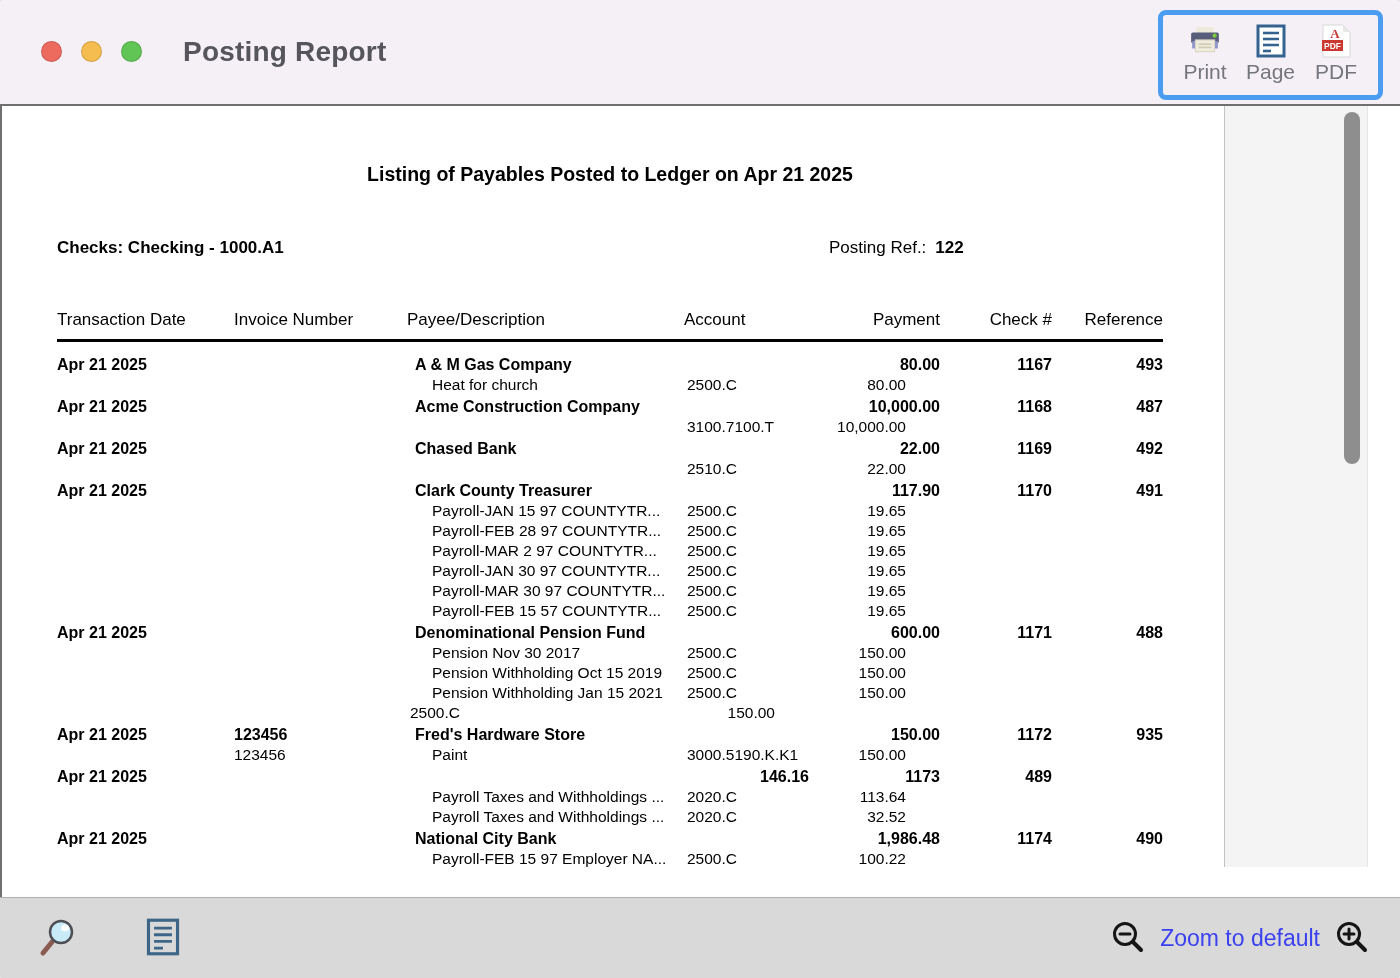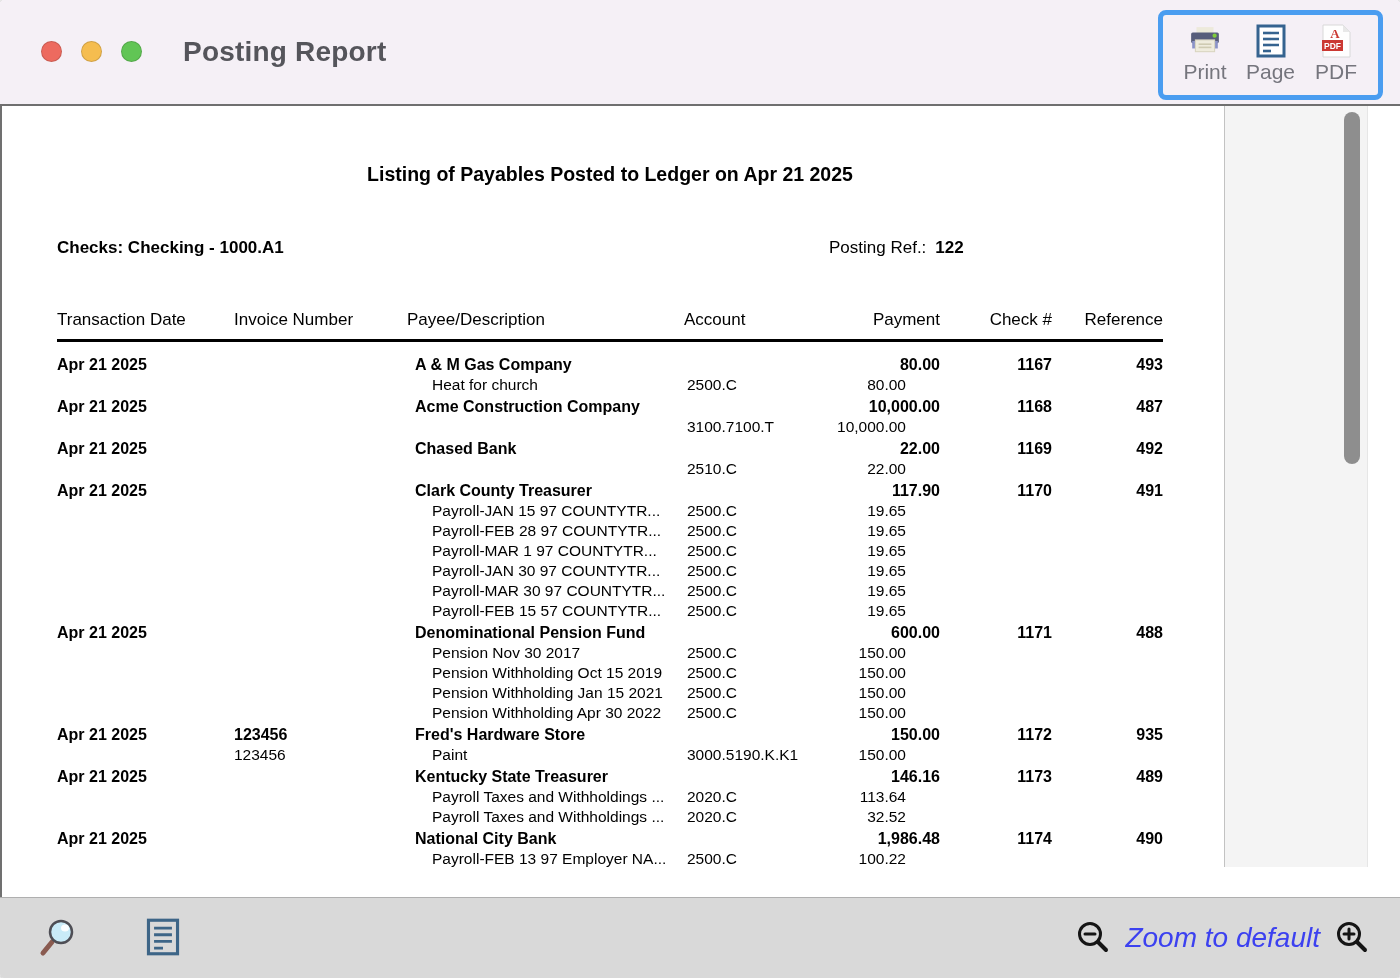--- a/index.html
+++ b/index.html
@@ -52,21 +52,21 @@
   .c.desc { padding-left:25px; }
   .c.acct { padding-left:3px; }
   .c.amt { text-align:right; padding-right:34px; }
   .h-payee { padding-left:0; }
   
   .footer { height:81px; background:#D9D9D9; border-top:1px solid #AFAFAF;
     display:flex; align-items:center; padding:0 30px 0 38px; }
   .fbtn { display:flex; align-items:center; justify-content:center; cursor:default; background:none; border:none; }
   .fbtn + .fbtn { margin-left:66px; }
   .fspacer { flex:1; }
-  .zoomlbl { font-size:28px; color:#3C41F0; margin:0 14px; cursor:default;font-style:italic; }
+  .zoomlbl { font-size:23px; color:#3C41F0; margin:0 14px; cursor:default; }
 </style>
 </head>
 <body>
 
 <div class="window">
 
   <div class="titlebar">
     <div class="traffic">
       <span class="tl red"></span>
       <span class="tl yellow"></span>
@@ -213,21 +213,21 @@
               <span class="c"></span>
               <span class="c desc">Payroll-FEB 28 97 COUNTYTR...</span>
               <span class="c acct">2500.C</span>
               <span class="c amt">19.65</span>
               <span class="c"></span>
               <span class="c"></span>
             </div>
             <div class="trow detail">
               <span class="c"></span>
               <span class="c"></span>
-              <span class="c desc">Payroll-MAR 1 97 COUNTYTR...</span>
+              <span class="c desc">Payroll-MAR 2 97 COUNTYTR...</span>
               <span class="c acct">2500.C</span>
               <span class="c amt">19.65</span>
               <span class="c"></span>
               <span class="c"></span>
             </div>
             <div class="trow detail">
               <span class="c"></span>
               <span class="c"></span>
               <span class="c desc">Payroll-JAN 30 97 COUNTYTR...</span>
               <span class="c acct">2500.C</span>
@@ -285,21 +285,20 @@
               <span class="c"></span>
               <span class="c desc">Pension Withholding Jan 15 2021</span>
               <span class="c acct">2500.C</span>
               <span class="c amt">150.00</span>
               <span class="c"></span>
               <span class="c"></span>
             </div>
             <div class="trow detail">
               <span class="c"></span>
               <span class="c"></span>
-              <span class="c desc">Pension Withholding Apr 30 2022</span>
               <span class="c acct">2500.C</span>
               <span class="c amt">150.00</span>
               <span class="c"></span>
               <span class="c"></span>
             </div>
             <div class="trow main">
               <span class="c">Apr 21 2025</span>
               <span class="c">123456</span>
               <span class="c payee">Fred's Hardware Store</span>
               <span class="c acct"></span>
@@ -312,21 +311,20 @@
               <span class="c">123456</span>
               <span class="c desc">Paint</span>
               <span class="c acct">3000.5190.K.K1</span>
               <span class="c amt">150.00</span>
               <span class="c"></span>
               <span class="c"></span>
             </div>
             <div class="trow main">
               <span class="c">Apr 21 2025</span>
               <span class="c"></span>
-              <span class="c payee">Kentucky State Treasurer</span>
               <span class="c acct"></span>
               <span class="c r">146.16</span>
               <span class="c r">1173</span>
               <span class="c r">489</span>
             </div>
             <div class="trow detail">
               <span class="c"></span>
               <span class="c"></span>
               <span class="c desc">Payroll Taxes and Withholdings ...</span>
               <span class="c acct">2020.C</span>
@@ -348,21 +346,21 @@
               <span class="c"></span>
               <span class="c payee">National City Bank</span>
               <span class="c acct"></span>
               <span class="c r">1,986.48</span>
               <span class="c r">1174</span>
               <span class="c r">490</span>
             </div>
             <div class="trow detail">
               <span class="c"></span>
               <span class="c"></span>
-              <span class="c desc">Payroll-FEB 13 97 Employer NA...</span>
+              <span class="c desc">Payroll-FEB 15 97 Employer NA...</span>
               <span class="c acct">2500.C</span>
               <span class="c amt">100.22</span>
               <span class="c"></span>
               <span class="c"></span>
             </div>
           </div>
       </div>
       <div class="vline"></div>
       <div class="gutter"></div>
       <div class="vtrack">

